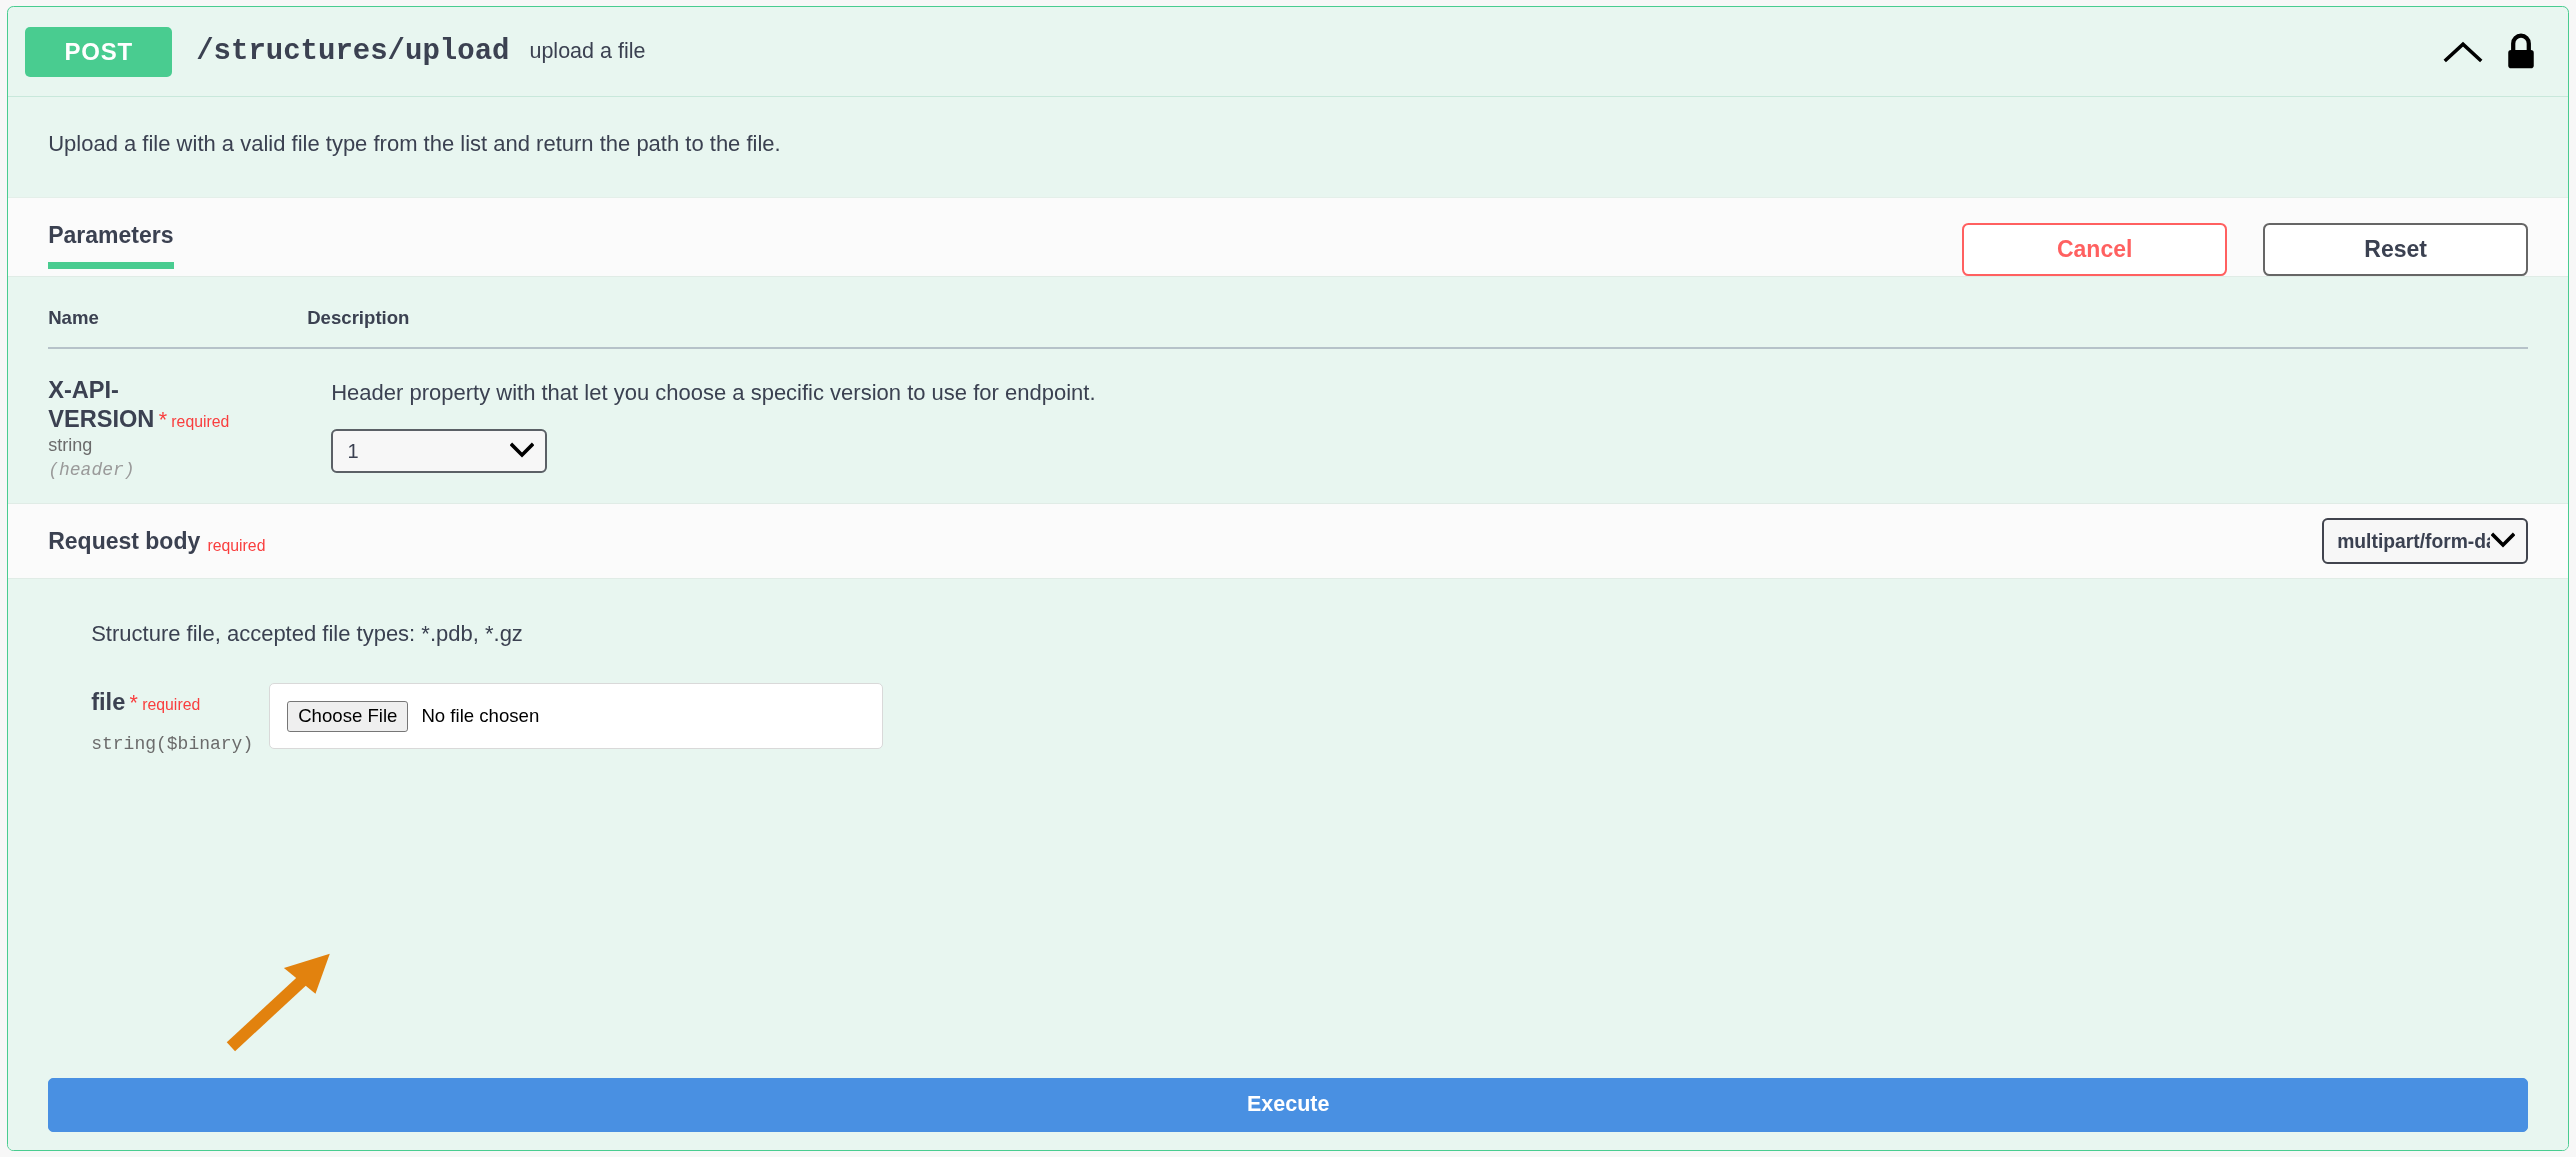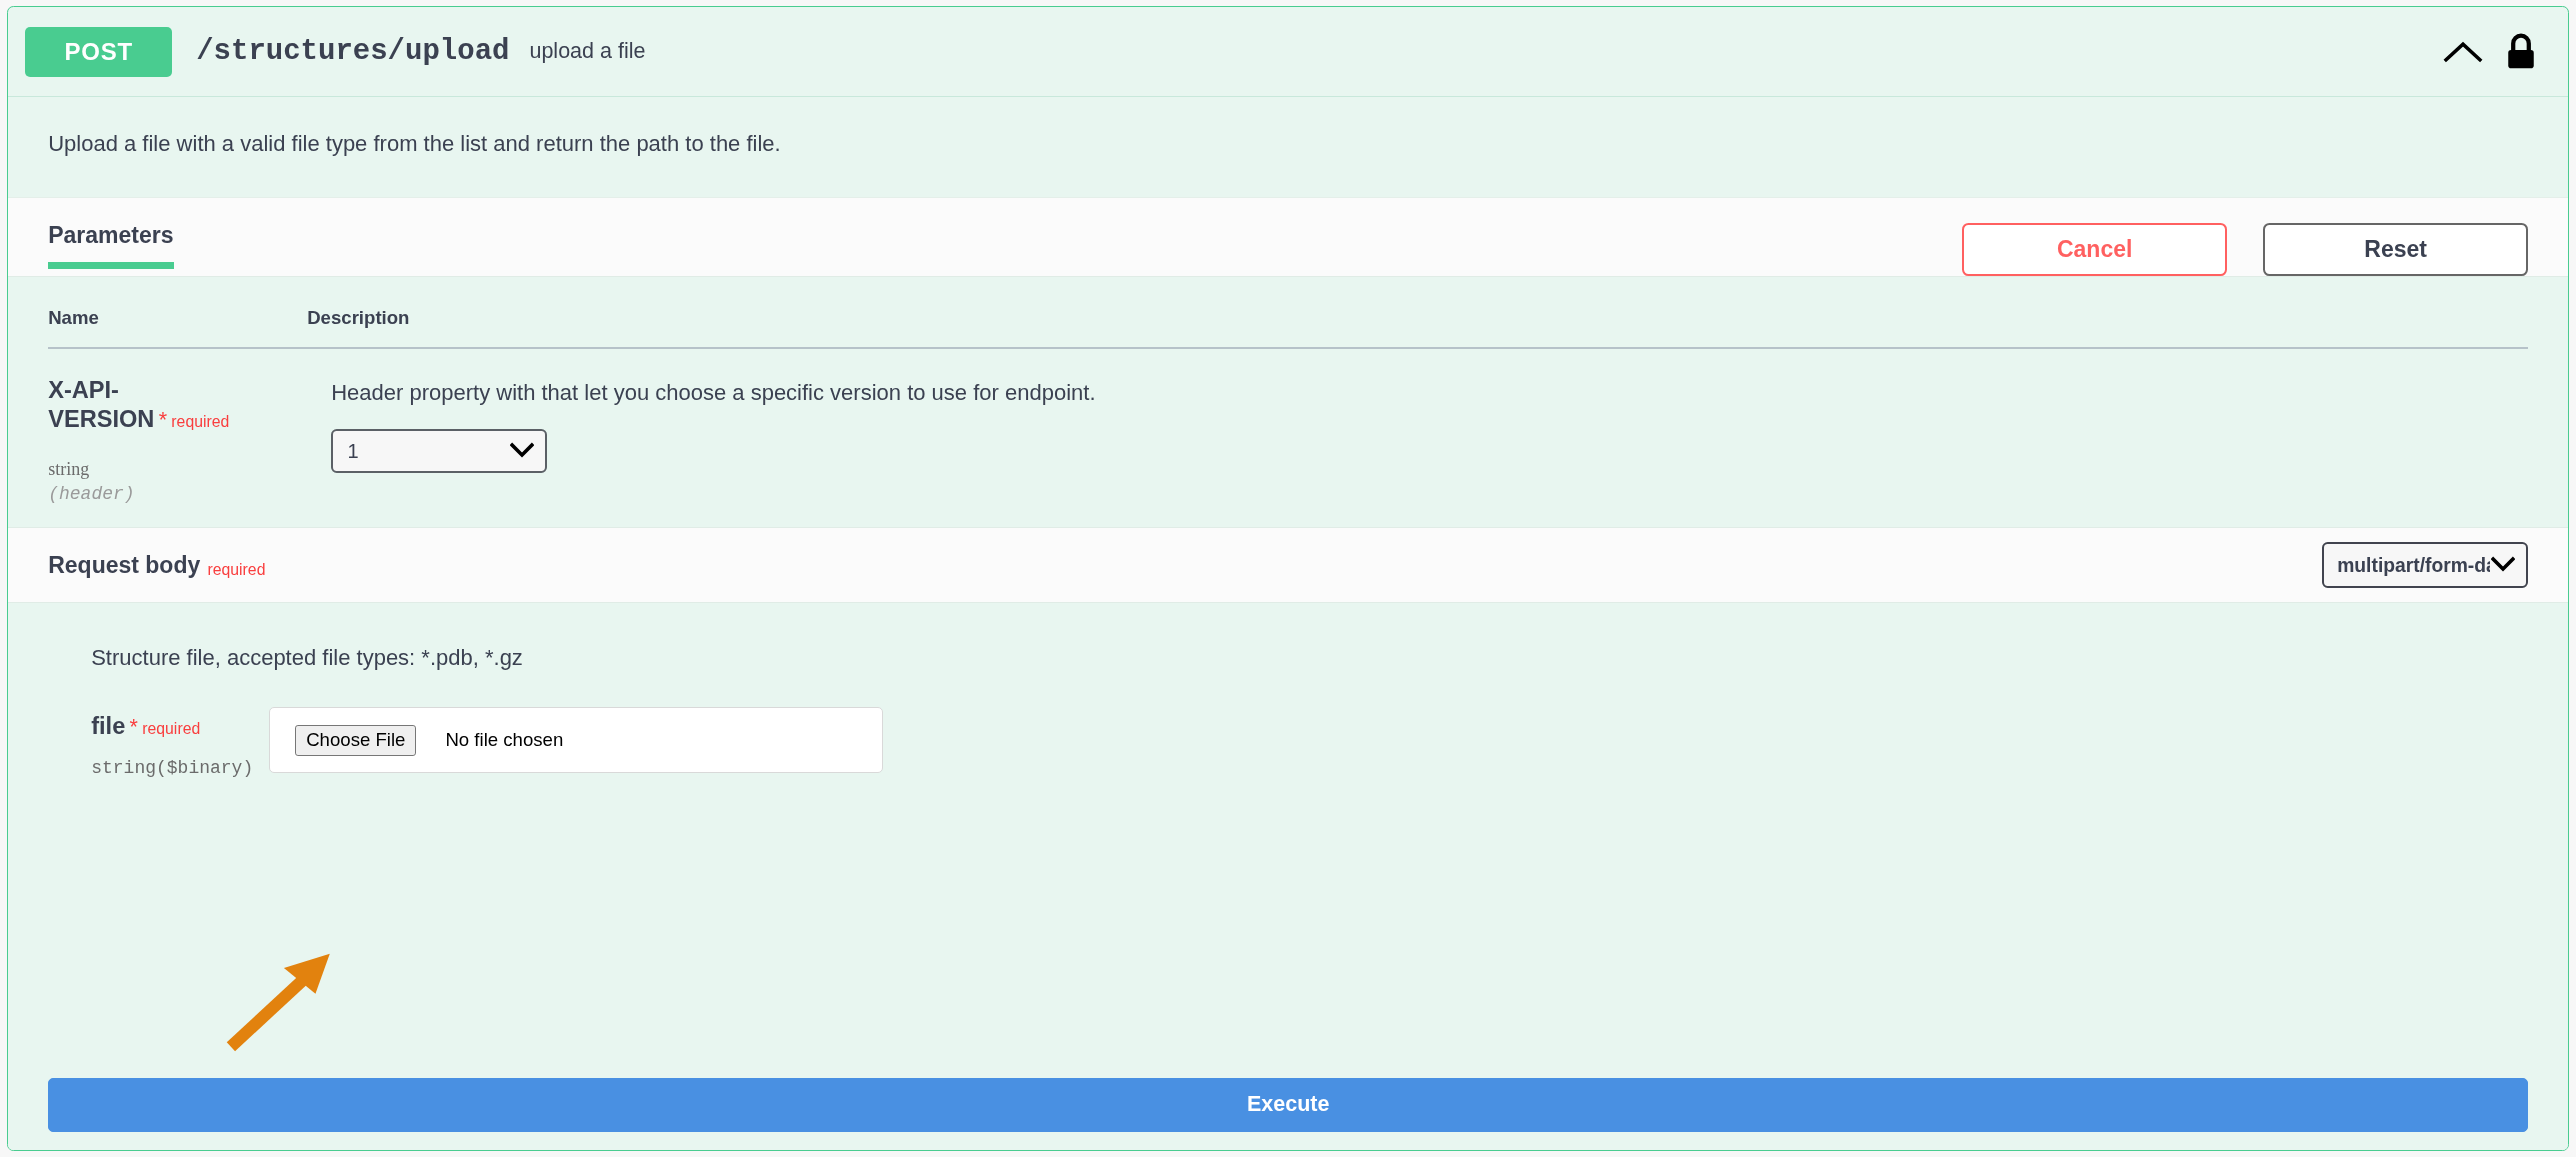--- a/index.html
+++ b/index.html
@@ -206,22 +206,22 @@
     font-weight: normal;
     margin-left: 4.3px;
   }
   .req-label {
     color: #f93e3e;
     font-size: 15.8px;
     font-weight: normal;
     margin-left: 4.3px;
   }
   .param-type {
-    margin-top: 25px;
-    font-family: Liberation Serif, serif;
+    margin-top: 1px;
+    font-family: Liberation Sans, sans-serif;
     font-size: 18px;
     color: #6b6b6b;
   }
   .param-in {
     margin-top: 4.3px;
     font-family: "Liberation Mono", monospace;
     font-size: 18px;
     font-style: italic;
     color: #9a9a9a;
   }
@@ -346,22 +346,21 @@
   }
 
   .file-input-box {
     width: 614px;
     height: 66px;
     background: #ffffff;
     border: 1.4px solid #d9d9d9;
     border-radius: 5px;
     display: flex;
     align-items: center;
-    padding: 0 25px;
-    gap: 16px;
+    padding: 0 17px;
   }
   .choose-file-btn {
     font-family: "Liberation Sans", sans-serif;
     font-size: 18.6px;
     color: #000;
     background: #efefef;
     border: 1.4px solid #767676;
     border-radius: 2.9px;
     padding: 3.6px 10px;
     cursor: pointer;

